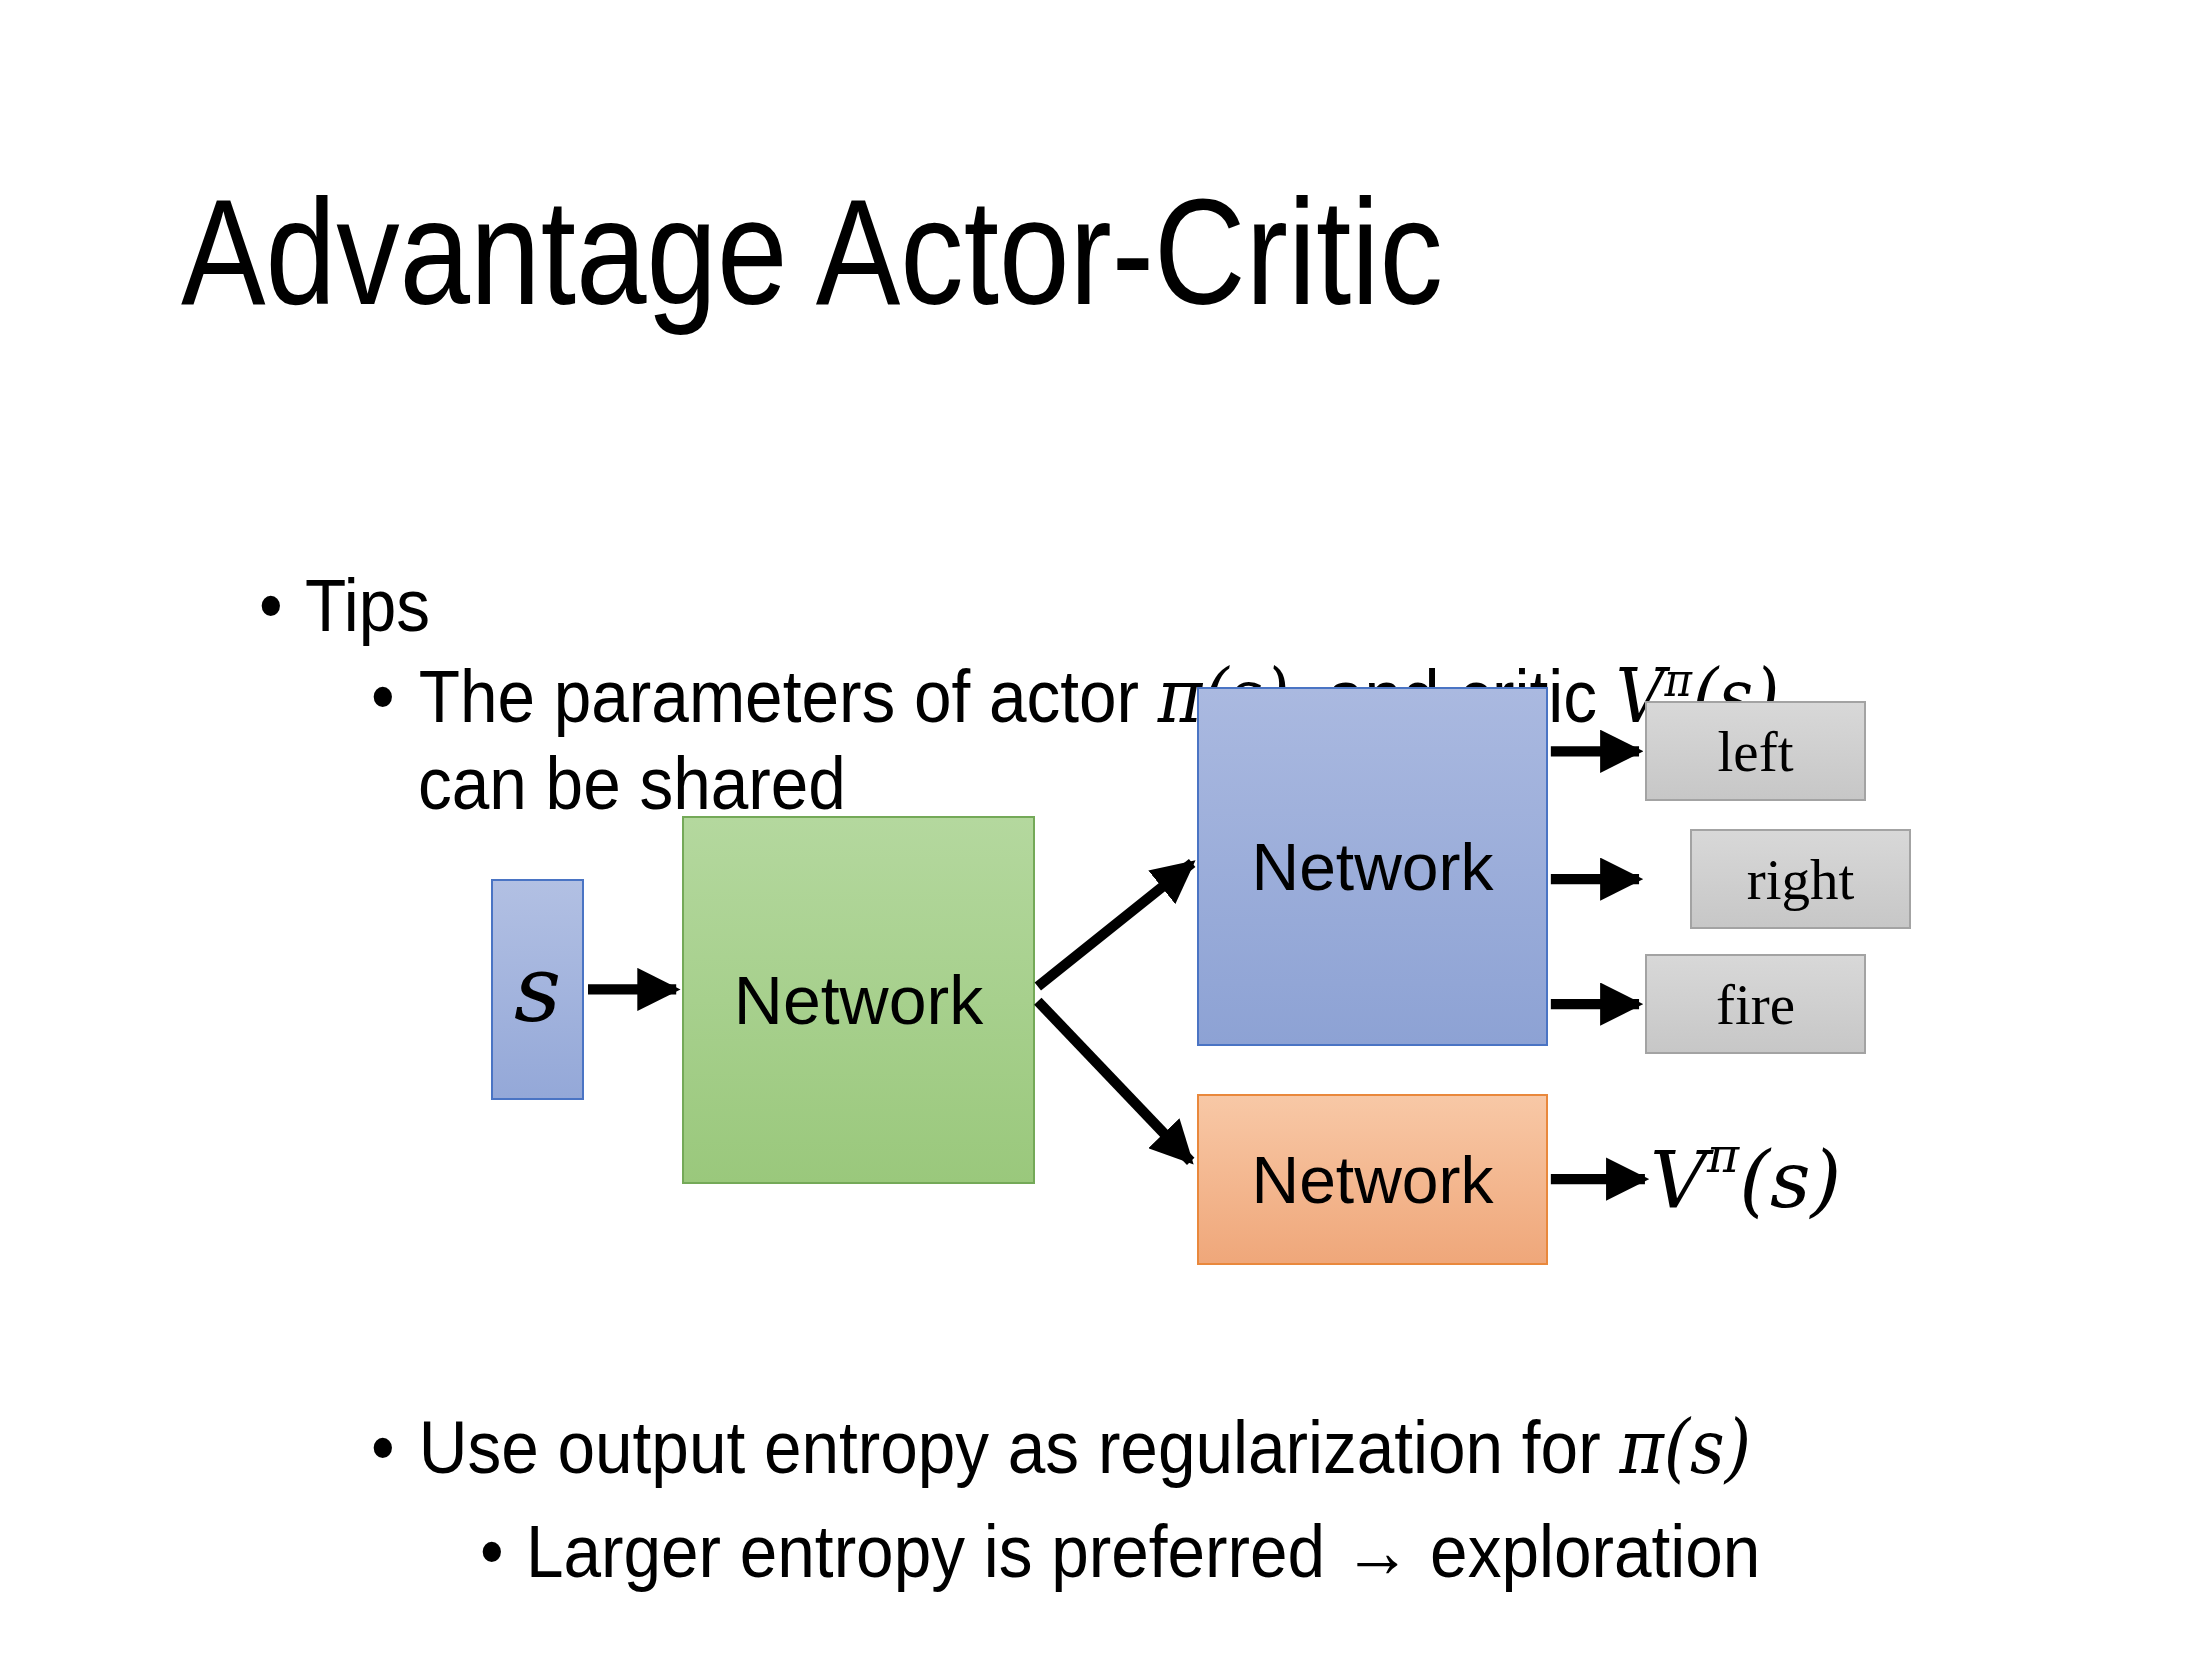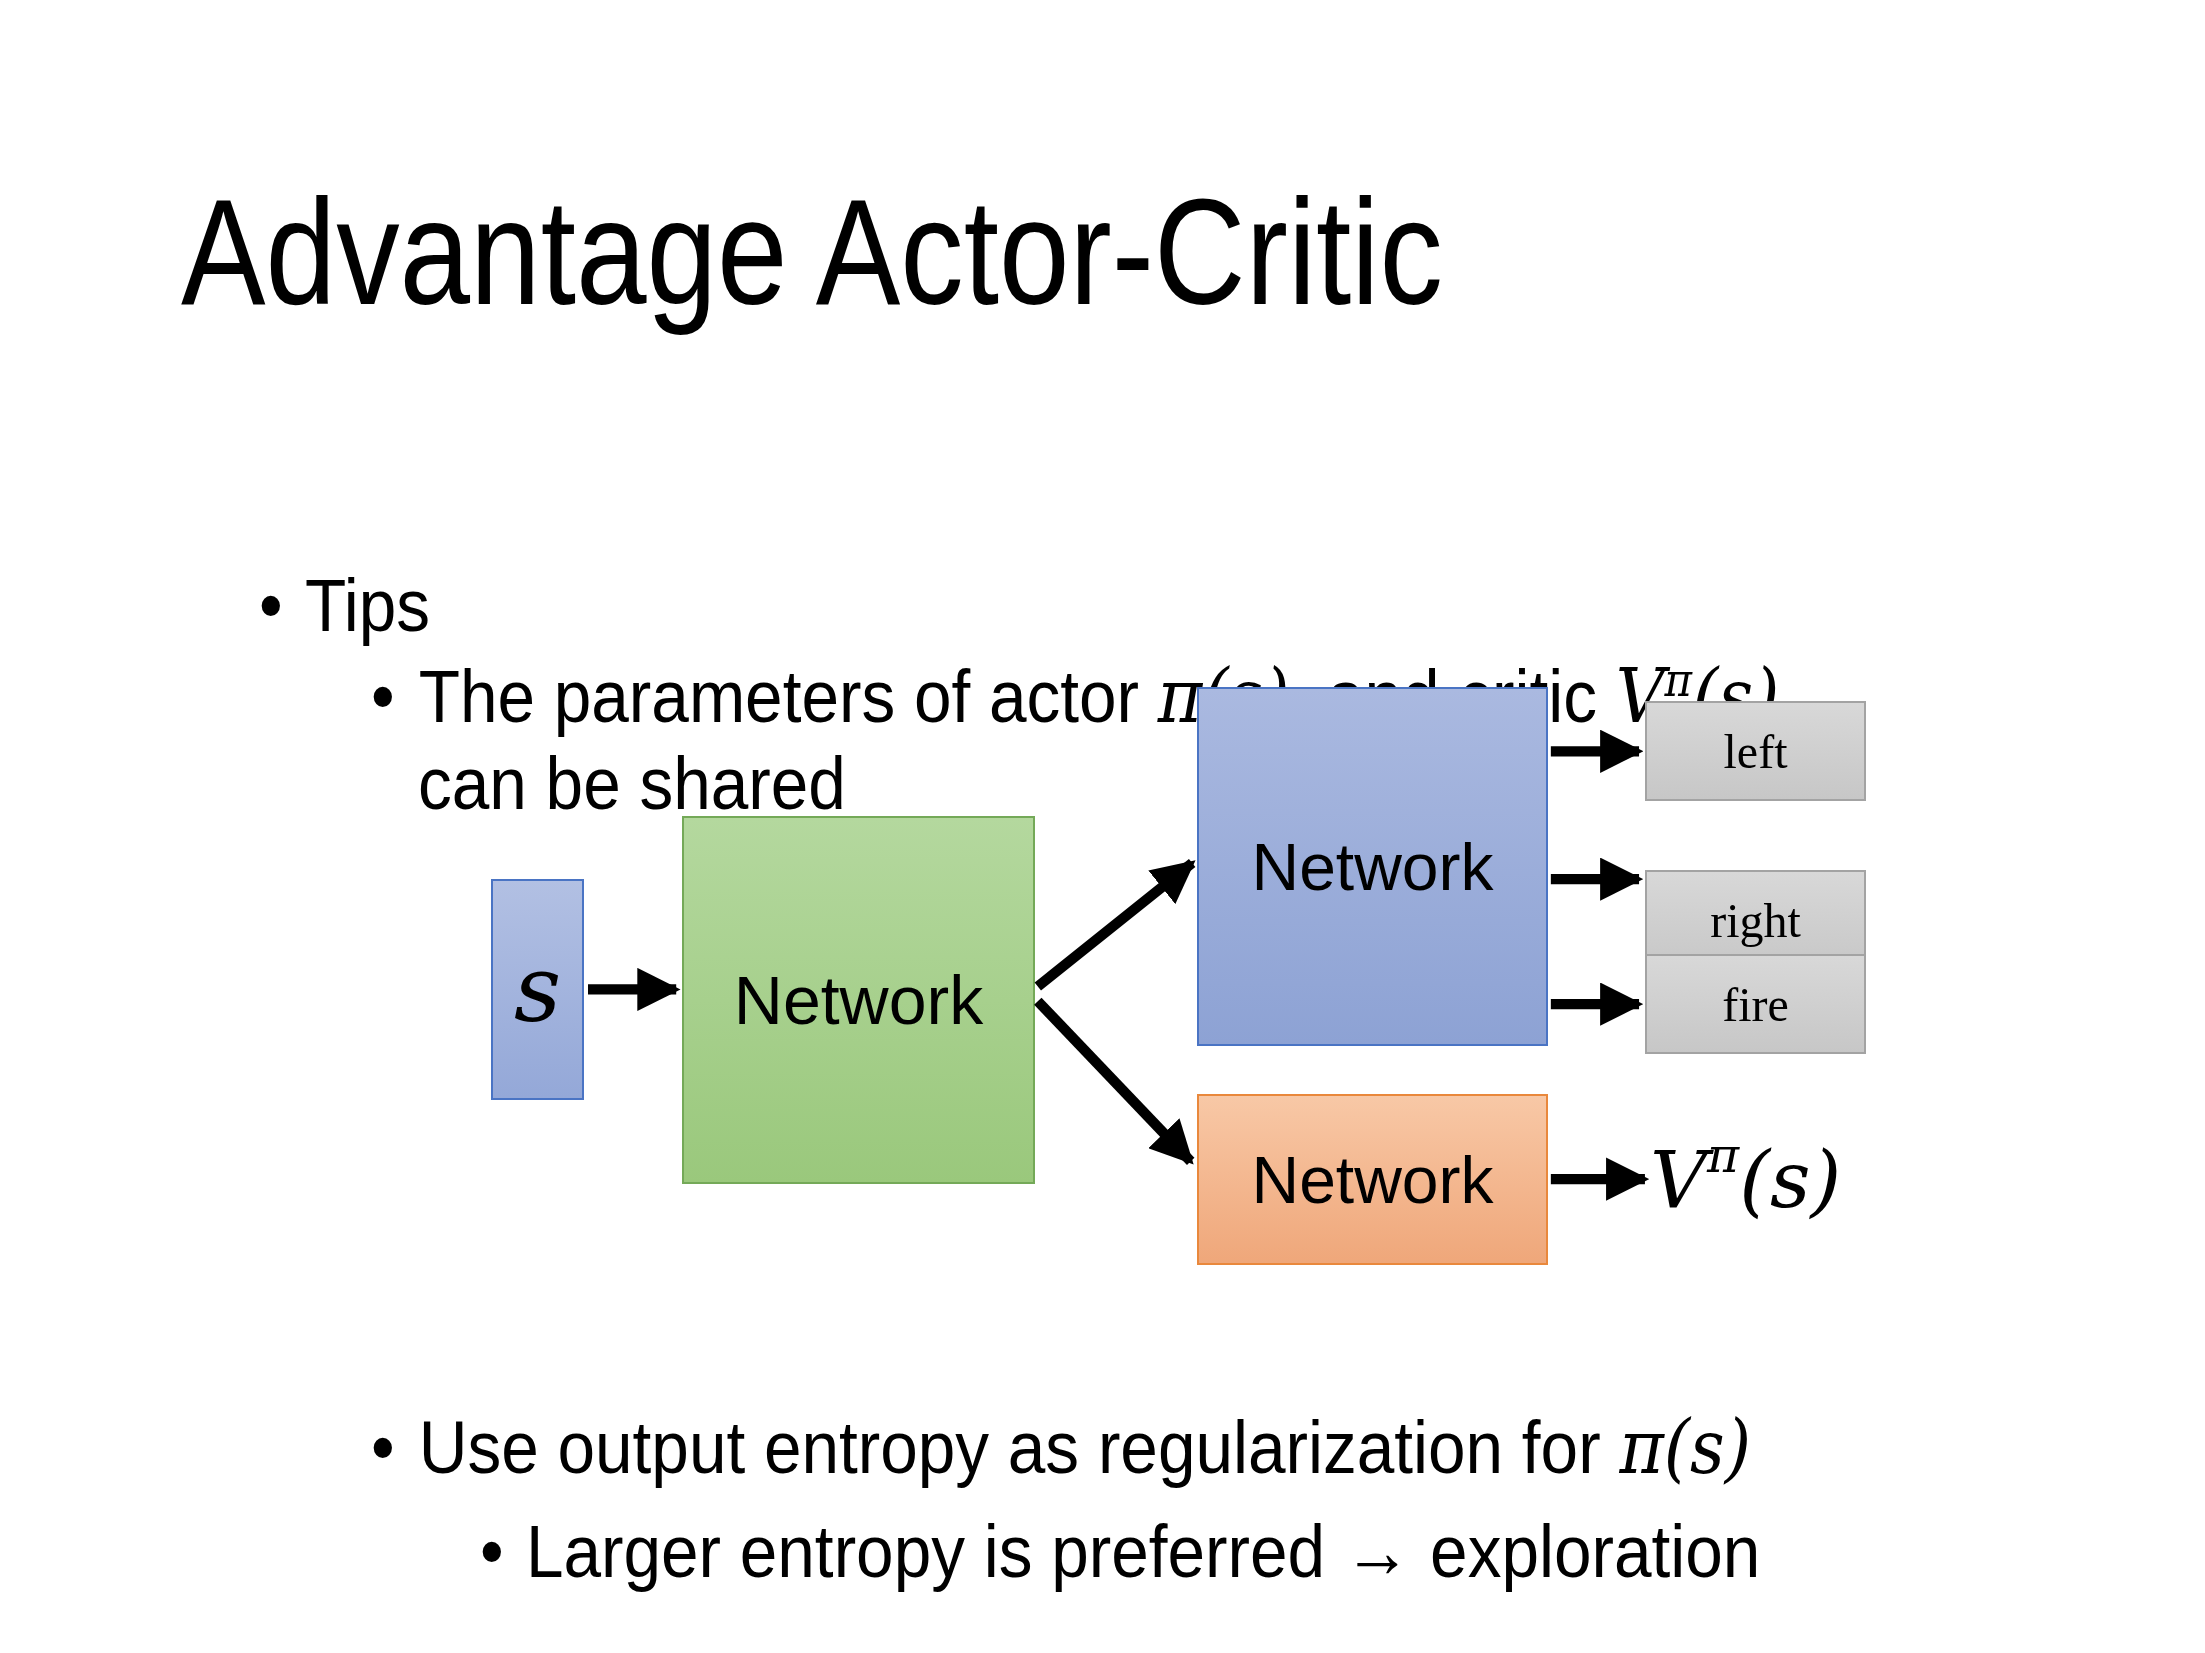--- a/index.html
+++ b/index.html
@@ -52,24 +52,24 @@
     left:1197px;top:1094px;width:351px;height:171px;
     background:linear-gradient(180deg,var(--critic_fill_top),var(--critic_fill_bottom));
     border:2.2px solid var(--critic_border);
     font-size:66px;
   }
   .action-box{
     left:1645px;width:221px;height:100px;
     background:linear-gradient(180deg,var(--action_fill_top),var(--action_fill_bottom));
     border:2.2px solid var(--action_border);
     font-family:"Liberation Serif","DejaVu Serif",serif;
-    font-size:48px;
+    font-size:57px;
   }
   .action-left{top:701px;}
-  .action-right{top:870px;}
+  .action-right{top:829px;margin-left:45px;}
   .action-fire{top:954px;text-align:center;}
   .v-output{
     position:absolute;left:1650px;top:1128px;height:103px;
     display:flex;align-items:center;
     font-family:"DejaVu Serif", serif;font-style:italic;font-size:79px;
   }
   .v-output .sup{top:-0.5em;}
   svg.connectors{position:absolute;left:0;top:0;}
 </style>
 </head>

